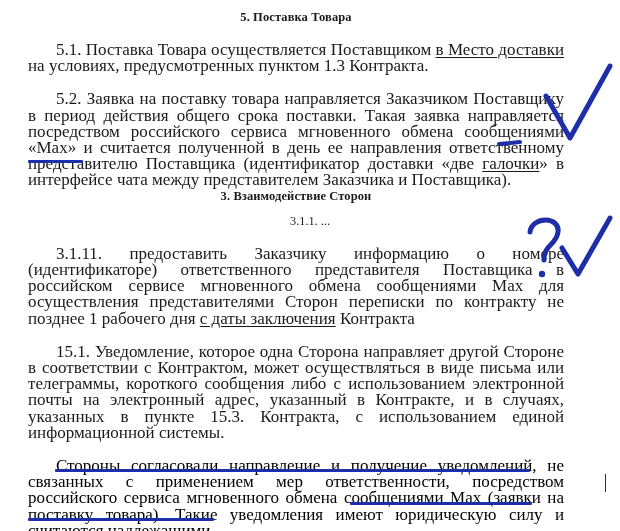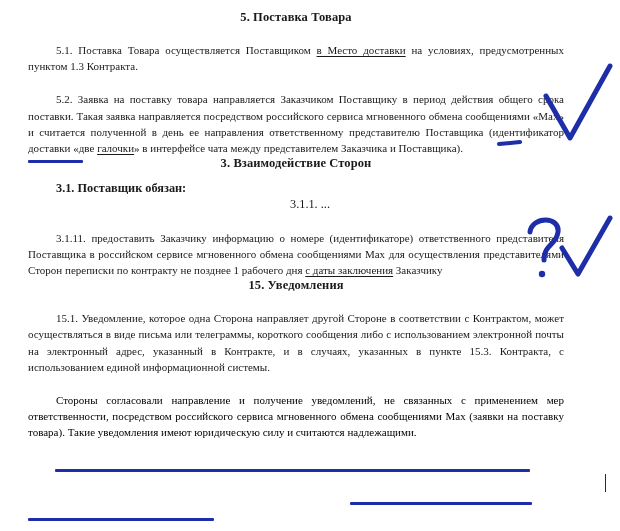--- a/index.html
+++ b/index.html
@@ -32,21 +32,21 @@
     text-align: center;
     font-weight: bold;
     font-size: 12.5px;
     margin: 0 0 9px 0;
     letter-spacing: 0.1px;
   }
   .heading.gap {
   }
   p.para {
     margin: 17px 0 0 0;
-    font-size: 11px;
+    font-size: 17px;
     line-height: 16.2px;
     text-align: justify;
     text-indent: 28px;
     hyphens: none;
   }
   .u { text-decoration: underline; text-underline-offset: 2px; }
   .red {
     color: #000000;
   }
   .sub-label {
@@ -95,28 +95,26 @@
     <p class="para">
       <span>5.1. Поставка Товара осуществляется Поставщиком </span><span class="u">в Место доставки</span><span> на условиях, предусмотренных пунктом 1.3 Контракта.</span>
     </p>
 
     <p class="para">
       <span>5.2. Заявка на поставку товара направляется Заказчиком Поставщику в период действия общего срока поставки. Такая заявка направляется посредством российского сервиса мгновенного обмена сообщениями «Мах» и считается полученной в день ее направления ответственному представителю Поставщика (идентификатор доставки «две </span><span class="u">галочки</span><span>» в интерфейсе чата между представителем Заказчика и Поставщика).</span>
     </p>
 
     <div class="heading gap">3. Взаимодействие Сторон</div>
 
-    <p class="sub-label">3.1. Поставщик обязан:</p>
     <p class="dots">3.1.1. ...</p>
 
     <p class="para">
-      <span>3.1.11. предоставить Заказчику информацию о номере (идентификаторе) ответственного представителя Поставщика в российском сервисе мгновенного обмена сообщениями Мах для осуществления представителями Сторон переписки по контракту не позднее 1 рабочего дня </span><span class="u">с даты заключения</span><span> Заказчику</span>
+      <span>3.1.11. предоставить Заказчику информацию о номере (идентификаторе) ответственного представителя Поставщика в российском сервисе мгновенного обмена сообщениями Мах для осуществления представителями Сторон переписки по контракту не позднее 1 рабочего дня </span><span class="u">с даты заключения</span><span> Контракта</span>
     </p>
 
-    <div class="heading gap">15. Уведомления</div>
 
     <p class="para">
       <span>15.1. Уведомление, которое одна Сторона направляет другой Стороне в соответствии с Контрактом, может осуществляться в виде письма или телеграммы, короткого сообщения либо с использованием электронной почты на электронный адрес, указанный в Контракте, и в случаях, указанных в пункте 15.3. Контракта, с использованием единой информационной системы.</span>
     </p>
 
 
     <p class="para red">
       <span>Стороны согласовали направление и получение уведомлений, не связанных с применением мер ответственности, посредством российского сервиса мгновенного обмена сообщениями Мах (заявки на поставку товара). Такие уведомления имеют юридическую силу и считаются надлежащими.</span>
     </p>
 

